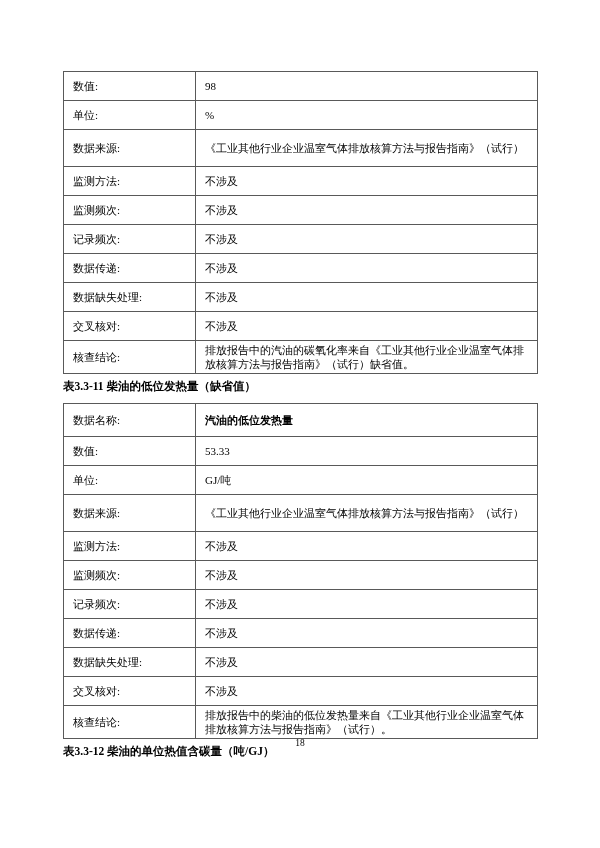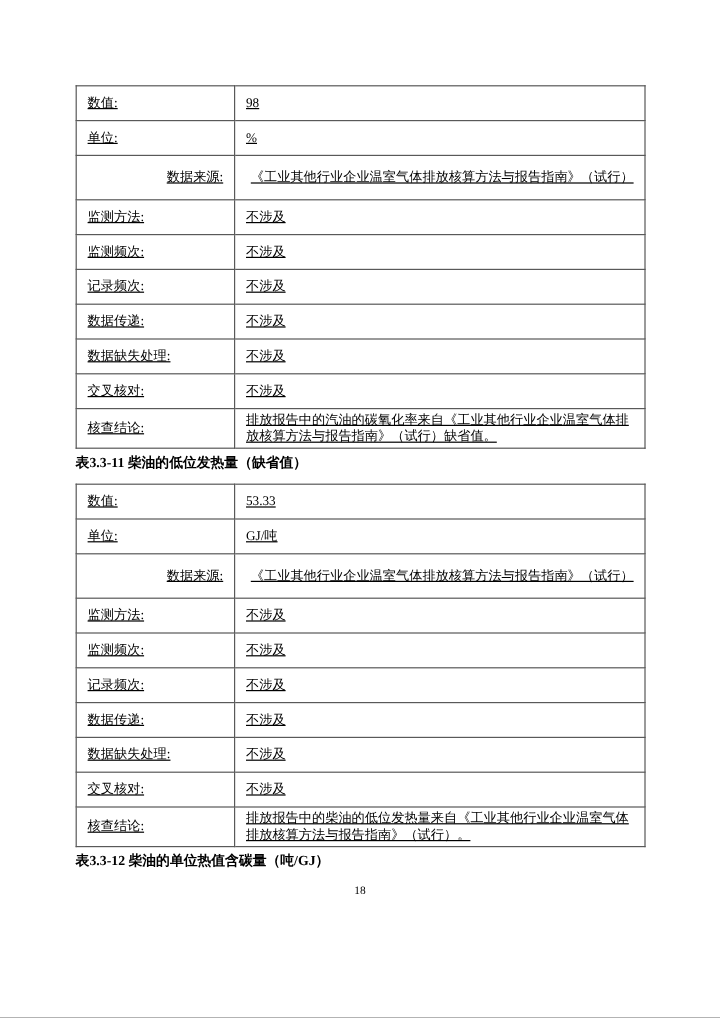--- a/index.html
+++ b/index.html
@@ -26,24 +26,23 @@
   table.datatable col.c1 { width:132px; }
   table.datatable col.c2 { width:342px; }
   table.datatable td {
     border:1px solid #595959;
     font-size:11px;
     line-height:14px;
     color:#000;
     padding:2px 9px;
     vertical-align:middle;
     word-break:break-all;
-    text-decoration:underline;
   }
   tr.r-single td { height:29px; }
-  tr.r-tall td   { height:37px;text-align:right; }
+  tr.r-tall td   { height:37px; }
   tr.r-name td   { height:33px; }
   tr.r-multi td  { height:32px; }
   td.bold-value  { font-weight:bold; }
   .table-caption {
     font-weight:bold;
     font-size:11.5px;
     line-height:15px;
     margin:5px 0 9px 0;
     color:#000;
   }
@@ -113,20 +112,24 @@
     </table>
 
     <div class="table-caption">表3.3-11 柴油的低位发热量（缺省值）</div>
 
     <table class="datatable">
       <colgroup>
           <col class="c1">
           <col class="c2">
         </colgroup>
       <tbody>
+        <tr class="r-name">
+          <td>数据名称:</td>
+          <td class="bold-value">汽油的低位发热量</td>
+        </tr>
         <tr class="r-single">
           <td>数值:</td>
           <td>53.33</td>
         </tr>
         <tr class="r-single">
           <td>单位:</td>
           <td>GJ/吨</td>
         </tr>
         <tr class="r-tall">
           <td>数据来源:</td>

